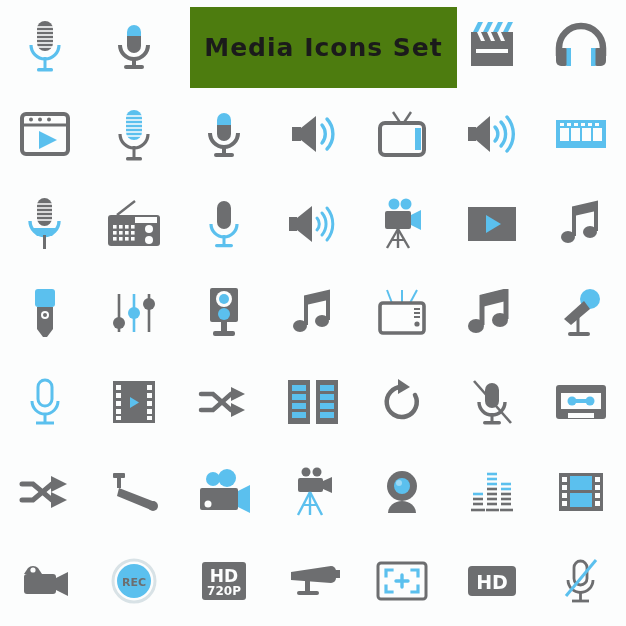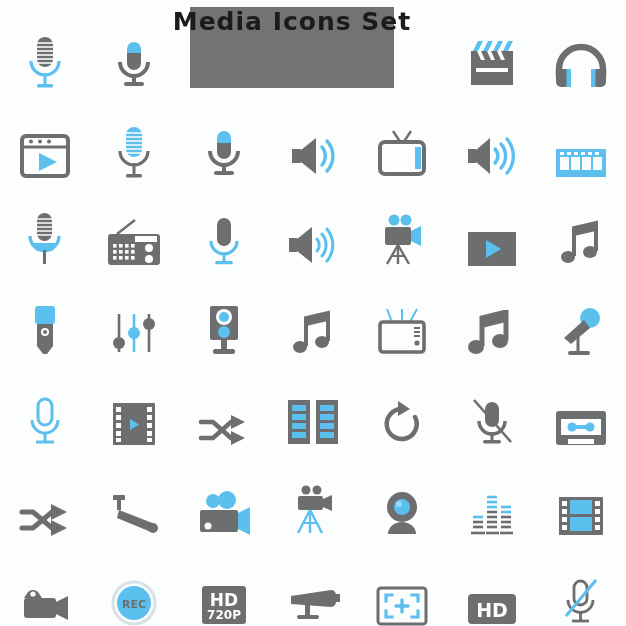--- a/index.html
+++ b/index.html
@@ -10,42 +10,42 @@
     overflow:hidden;
     position:relative;
   }
   #sheet{
     position:absolute;inset:0;
     background:#fcfdfd;
   }
   
   #banner{
     position:absolute;
-    left:190px;top:7px;width:204px;height:81px;
-    background:#737373;
-    display:flex;align-items:flex-start;justify-content:center;
+    left:190px;top:7px;width:267px;height:81px;
+    background:#4d7c0f;
+    display:flex;align-items:center;justify-content:center;
   }
   #banner-text{
     color:#1b1b1b;
     font-size:25px;
     font-weight:bold;
     letter-spacing:1px;
     font-family:"DejaVu Sans", sans-serif;
     white-space:nowrap;
   }
   
   #grid{
     position:absolute;left:0;top:0;width:626px;height:626px;
     display:grid;
     grid-template-columns:repeat(7,1fr);
     grid-template-rows:repeat(7,1fr);
     padding:0;box-sizing:border-box;
   }
   .cell{
-    display:flex;align-items:flex-end;justify-content:center;
+    display:flex;align-items:center;justify-content:center;
     position:relative;
   }
   .cell svg{display:block;}
   .blank{visibility:hidden;}
 </style>
 </head>
 <body>
 
 <div id="sheet">
 

